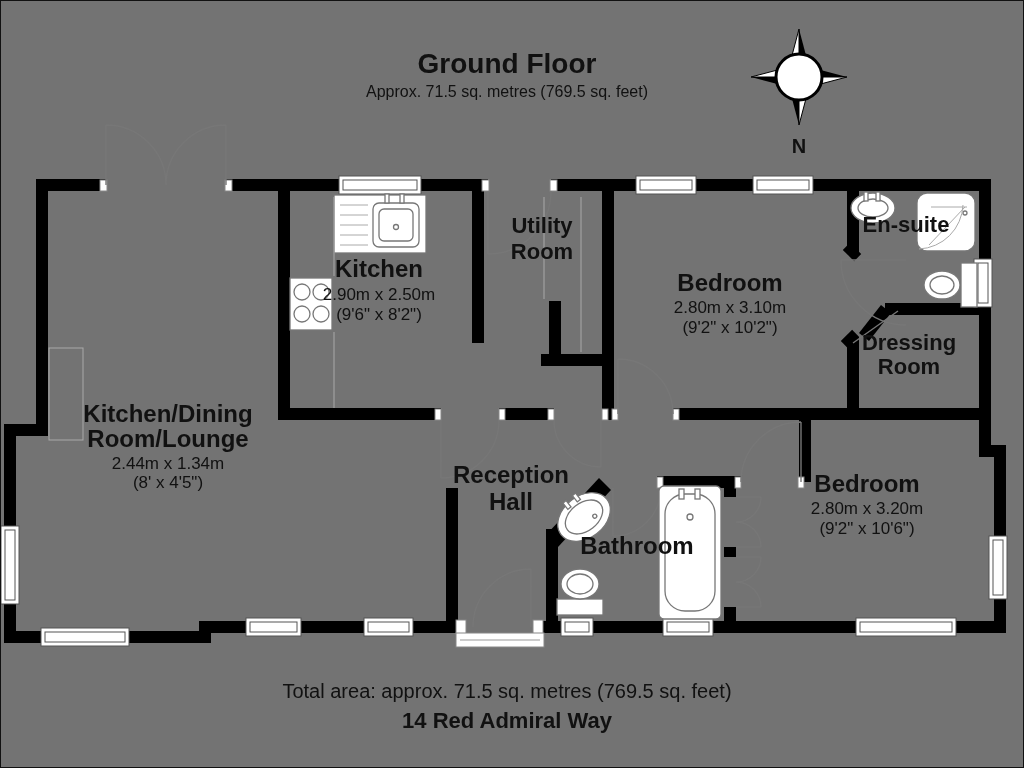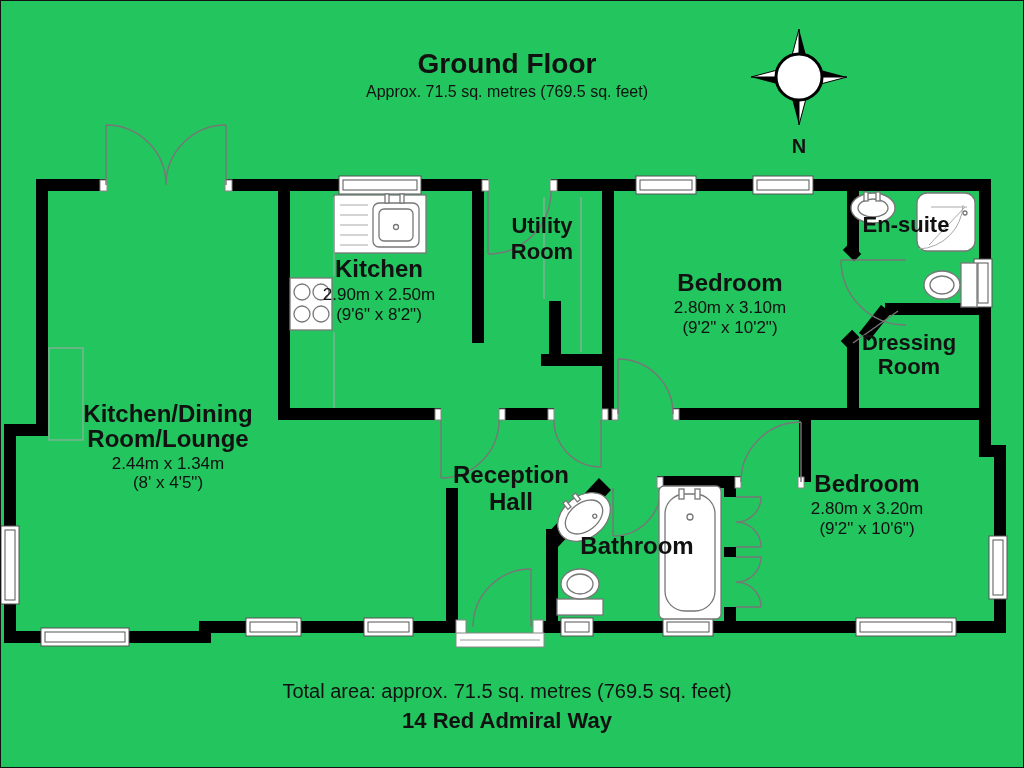--- a/index.html
+++ b/index.html
@@ -1,16 +1,16 @@
 <!DOCTYPE html>
 <html><head>
 <meta charset="utf-8">
 <style>
   html,body{margin:0;padding:0;background:#fff;}
-  .page{position:relative;width:1022px;height:766px;border:1px solid #111;background:#22c55e;
+  .page{position:relative;width:1022px;height:766px;border:1px solid #111;background:#737373;
         font-family:"Liberation Sans",sans-serif;overflow:hidden;text-align:right;}
   svg{position:absolute;left:0;top:0;}
   text{fill:#111;font-family:"Liberation Sans",sans-serif;}
   .room-name{font-weight:bold;font-size:24px;text-anchor:middle;}
   .room-name-sm{font-weight:bold;font-size:22px;text-anchor:middle;}
   .room-dim{font-size:17px;text-anchor:middle;}
   .title{font-weight:bold;font-size:28px;text-anchor:middle;}
   .subtitle{font-size:16px;text-anchor:middle;}
   .footer1{font-size:20px;text-anchor:middle;}
   .footer2{font-weight:bold;font-size:22px;text-anchor:middle;}

